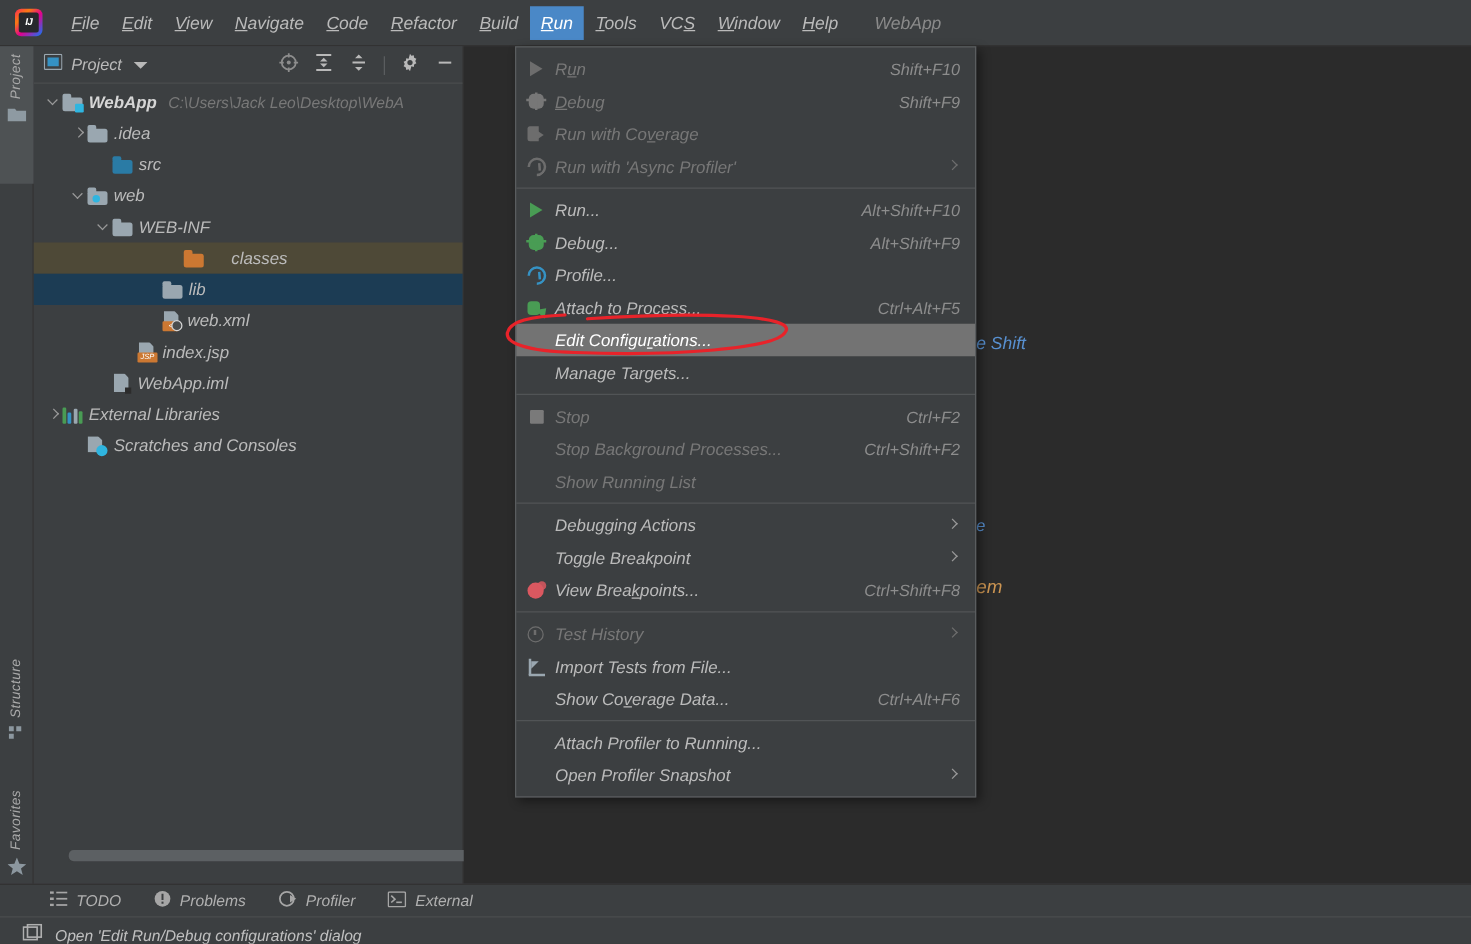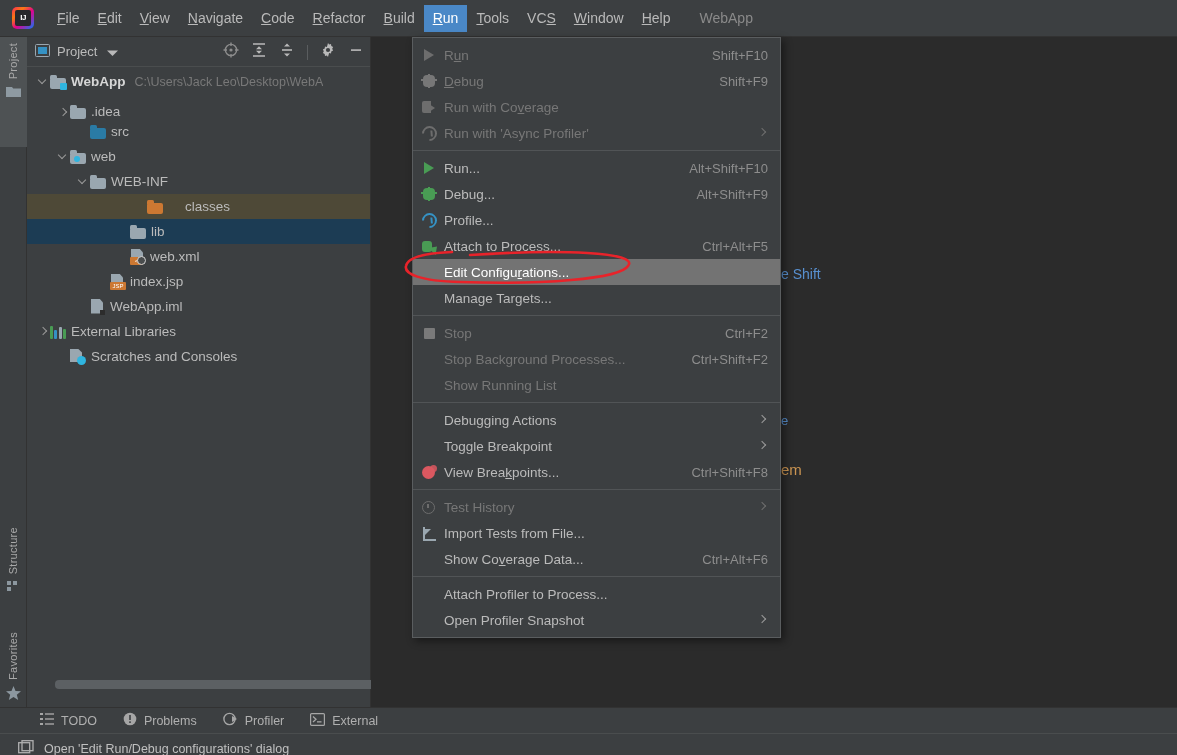--- a/index.html
+++ b/index.html
@@ -3,21 +3,21 @@
 <meta charset="utf-8">
 <style>
   * { box-sizing: border-box; margin: 0; padding: 0; }
   html, body {
     width: 1177px; height: 755px;
     background: #3c3f41;
     font-family: "Liberation Sans", sans-serif;
     overflow: hidden;
     color: #bbbbbb;
   }
-  #root { position: relative; width: 1177px; height: 755px; }
+  #root { position: relative; width: 1177px; height: 755px; font-style: italic; }
 
   
   .menubar {
     position: absolute; left: 0; top: 0; width: 1177px; height: 37px;
     background: #3c3f41;
     display: flex; align-items: center;
     border-bottom: 1px solid #323232;
   }
   .ij-logo {
     width: 22px; height: 22px; margin-left: 12px; margin-right: 14px;
@@ -343,21 +343,21 @@
         <div class="trow" style="padding-left: 10px;">
           <span class="arrow down"></span>
           <span class="fico grey">
             <span class="tab"></span>
             <span class="body"></span>
             <span class="badge"></span>
           </span>
           <span class="tlabel bold">WebApp</span>
           <span class="tpath">C:\Users\Jack Leo\Desktop\WebA</span>
         </div>
-        <div class="trow" style="padding-left: 30px; align-items: flex-end;">
+        <div class="trow" style="padding-left: 30px;">
           <span class="arrow "></span>
           <span class="fico grey">
             <span class="tab"></span>
             <span class="body"></span>
           </span>
           <span class="tlabel">.idea</span>
         </div>
         <div class="trow" style="padding-left: 50px;">
           <span class="arrow none"></span>
           <span class="fico blue">
@@ -571,21 +571,21 @@
           </div>
         </span>
         <span class="label">Import Tests from File...</span>
       </div>
       <div class="mi">
         <span class="label">Show Co<span class="mn">v</span>erage Data...</span>
         <span class="accel">Ctrl+Alt+F6</span>
       </div>
       <div class="msep"></div>
       <div class="mi">
-        <span class="label">Attach Profiler to Process...</span>
+        <span class="label">Attach Profiler to Running...</span>
       </div>
       <div class="mi">
         <span class="label">Open Profiler Snapshot</span>
         <span class="sub"></span>
       </div>
     </div>
 
   <svg class="annot" width="1177" height="755">
     <path d="M 470 255 C 560 249, 640 252, 628 266
              C 620 279, 540 285, 460 282

